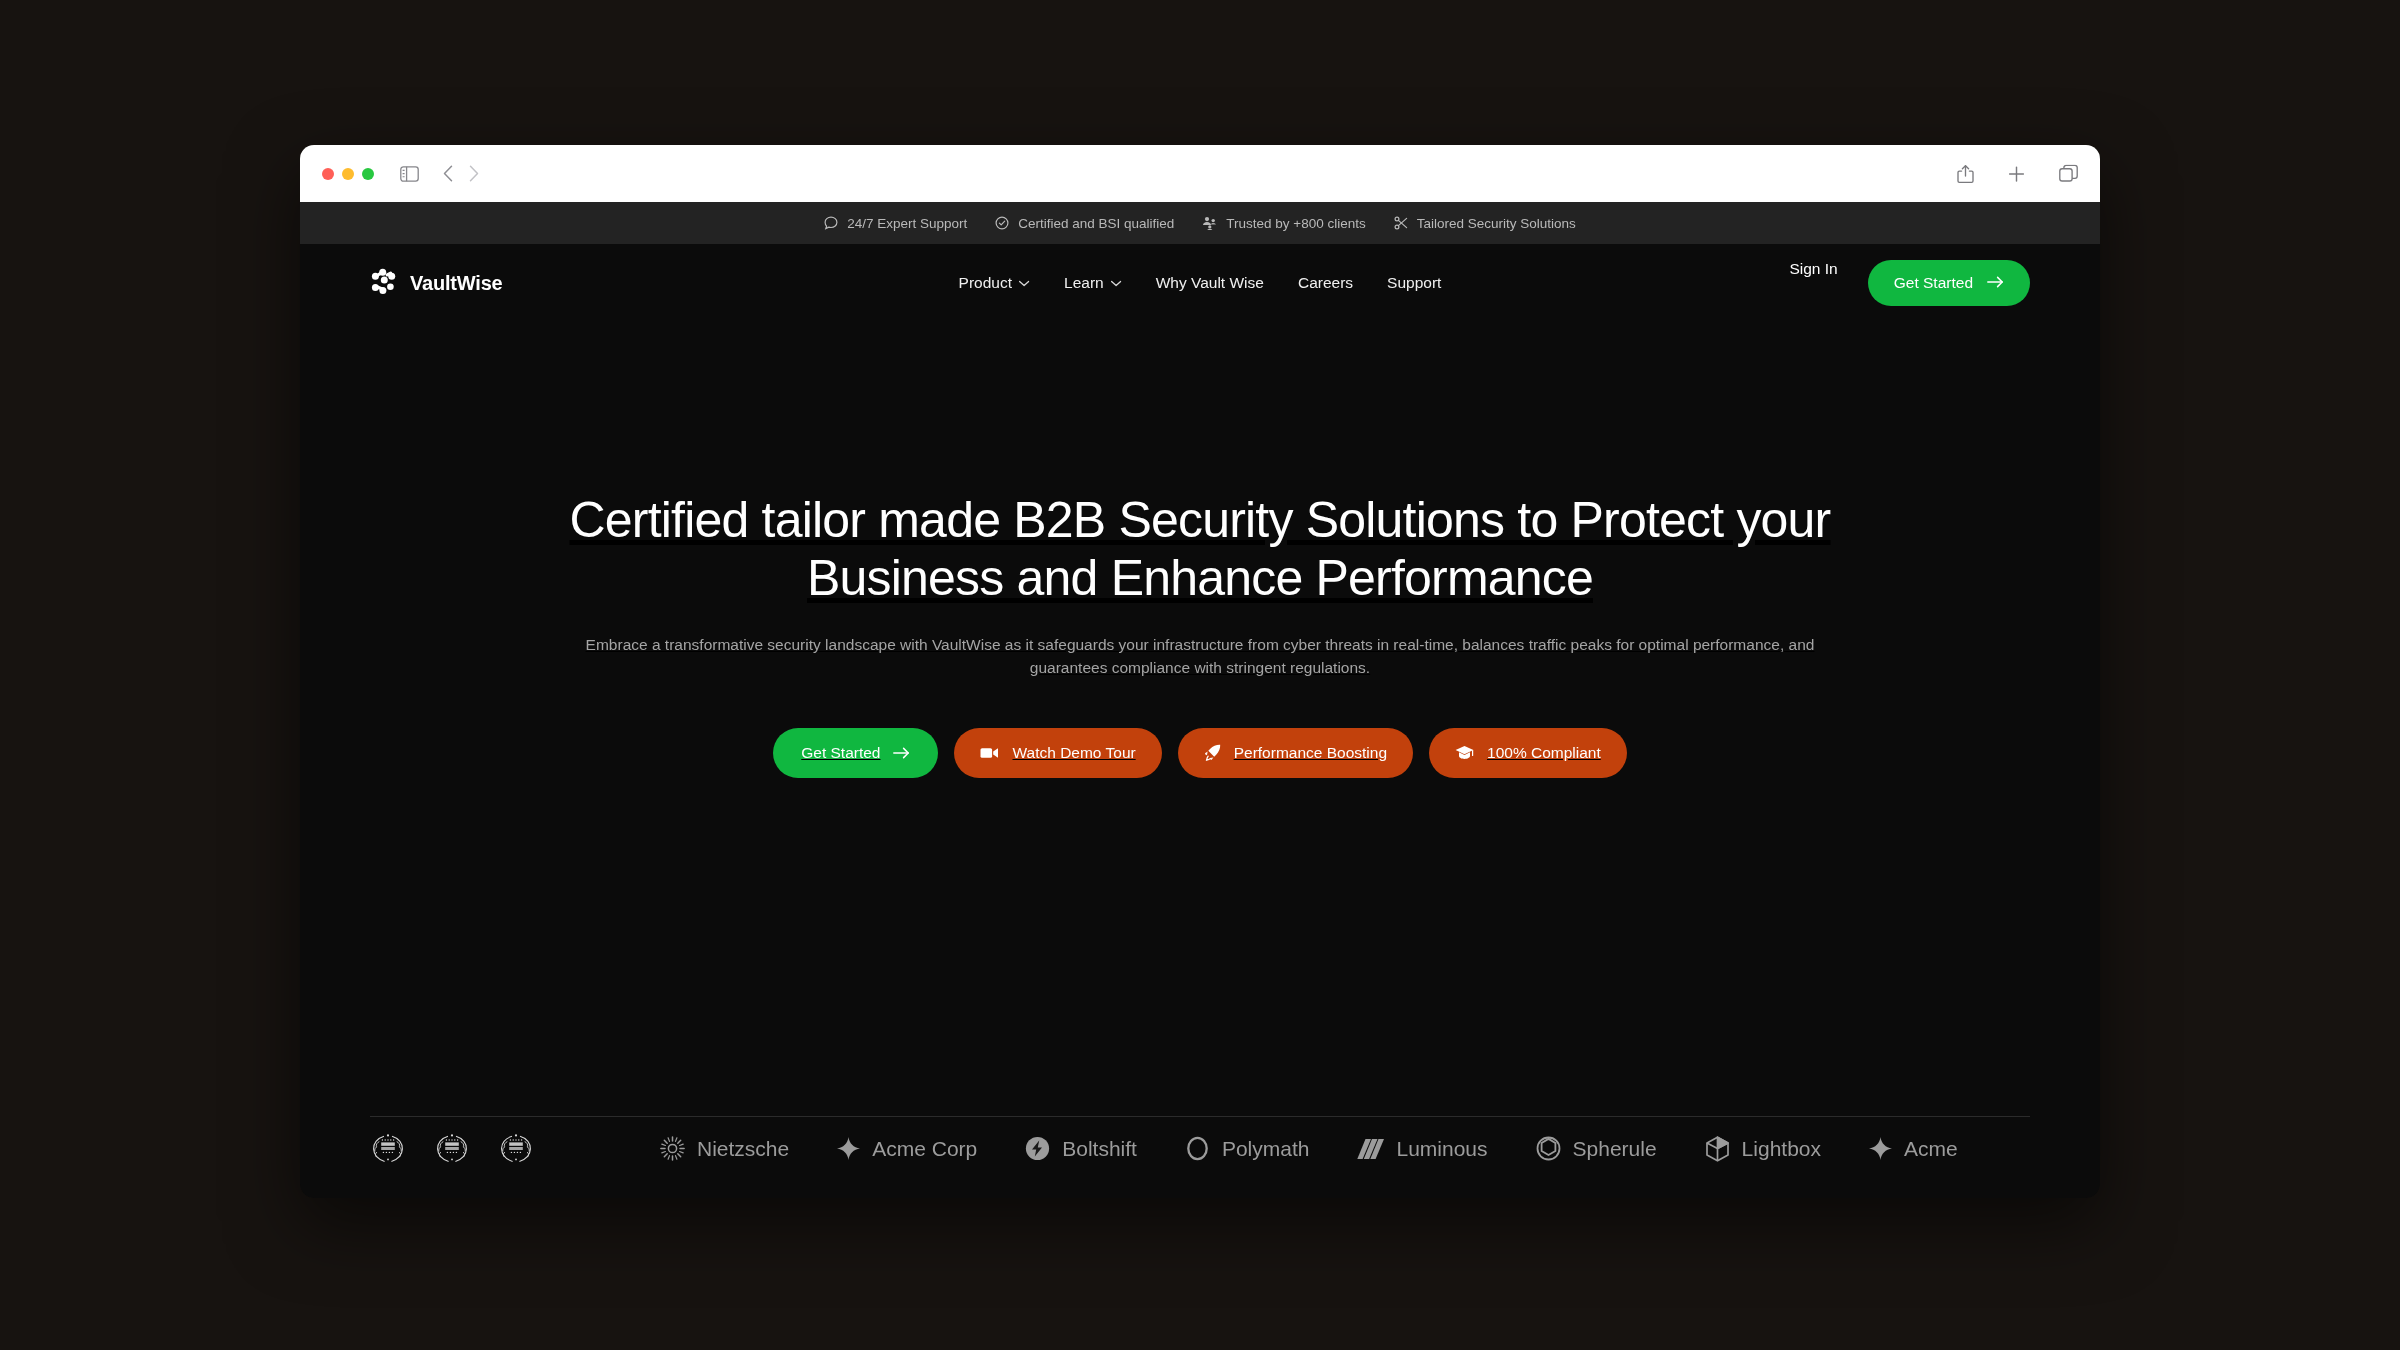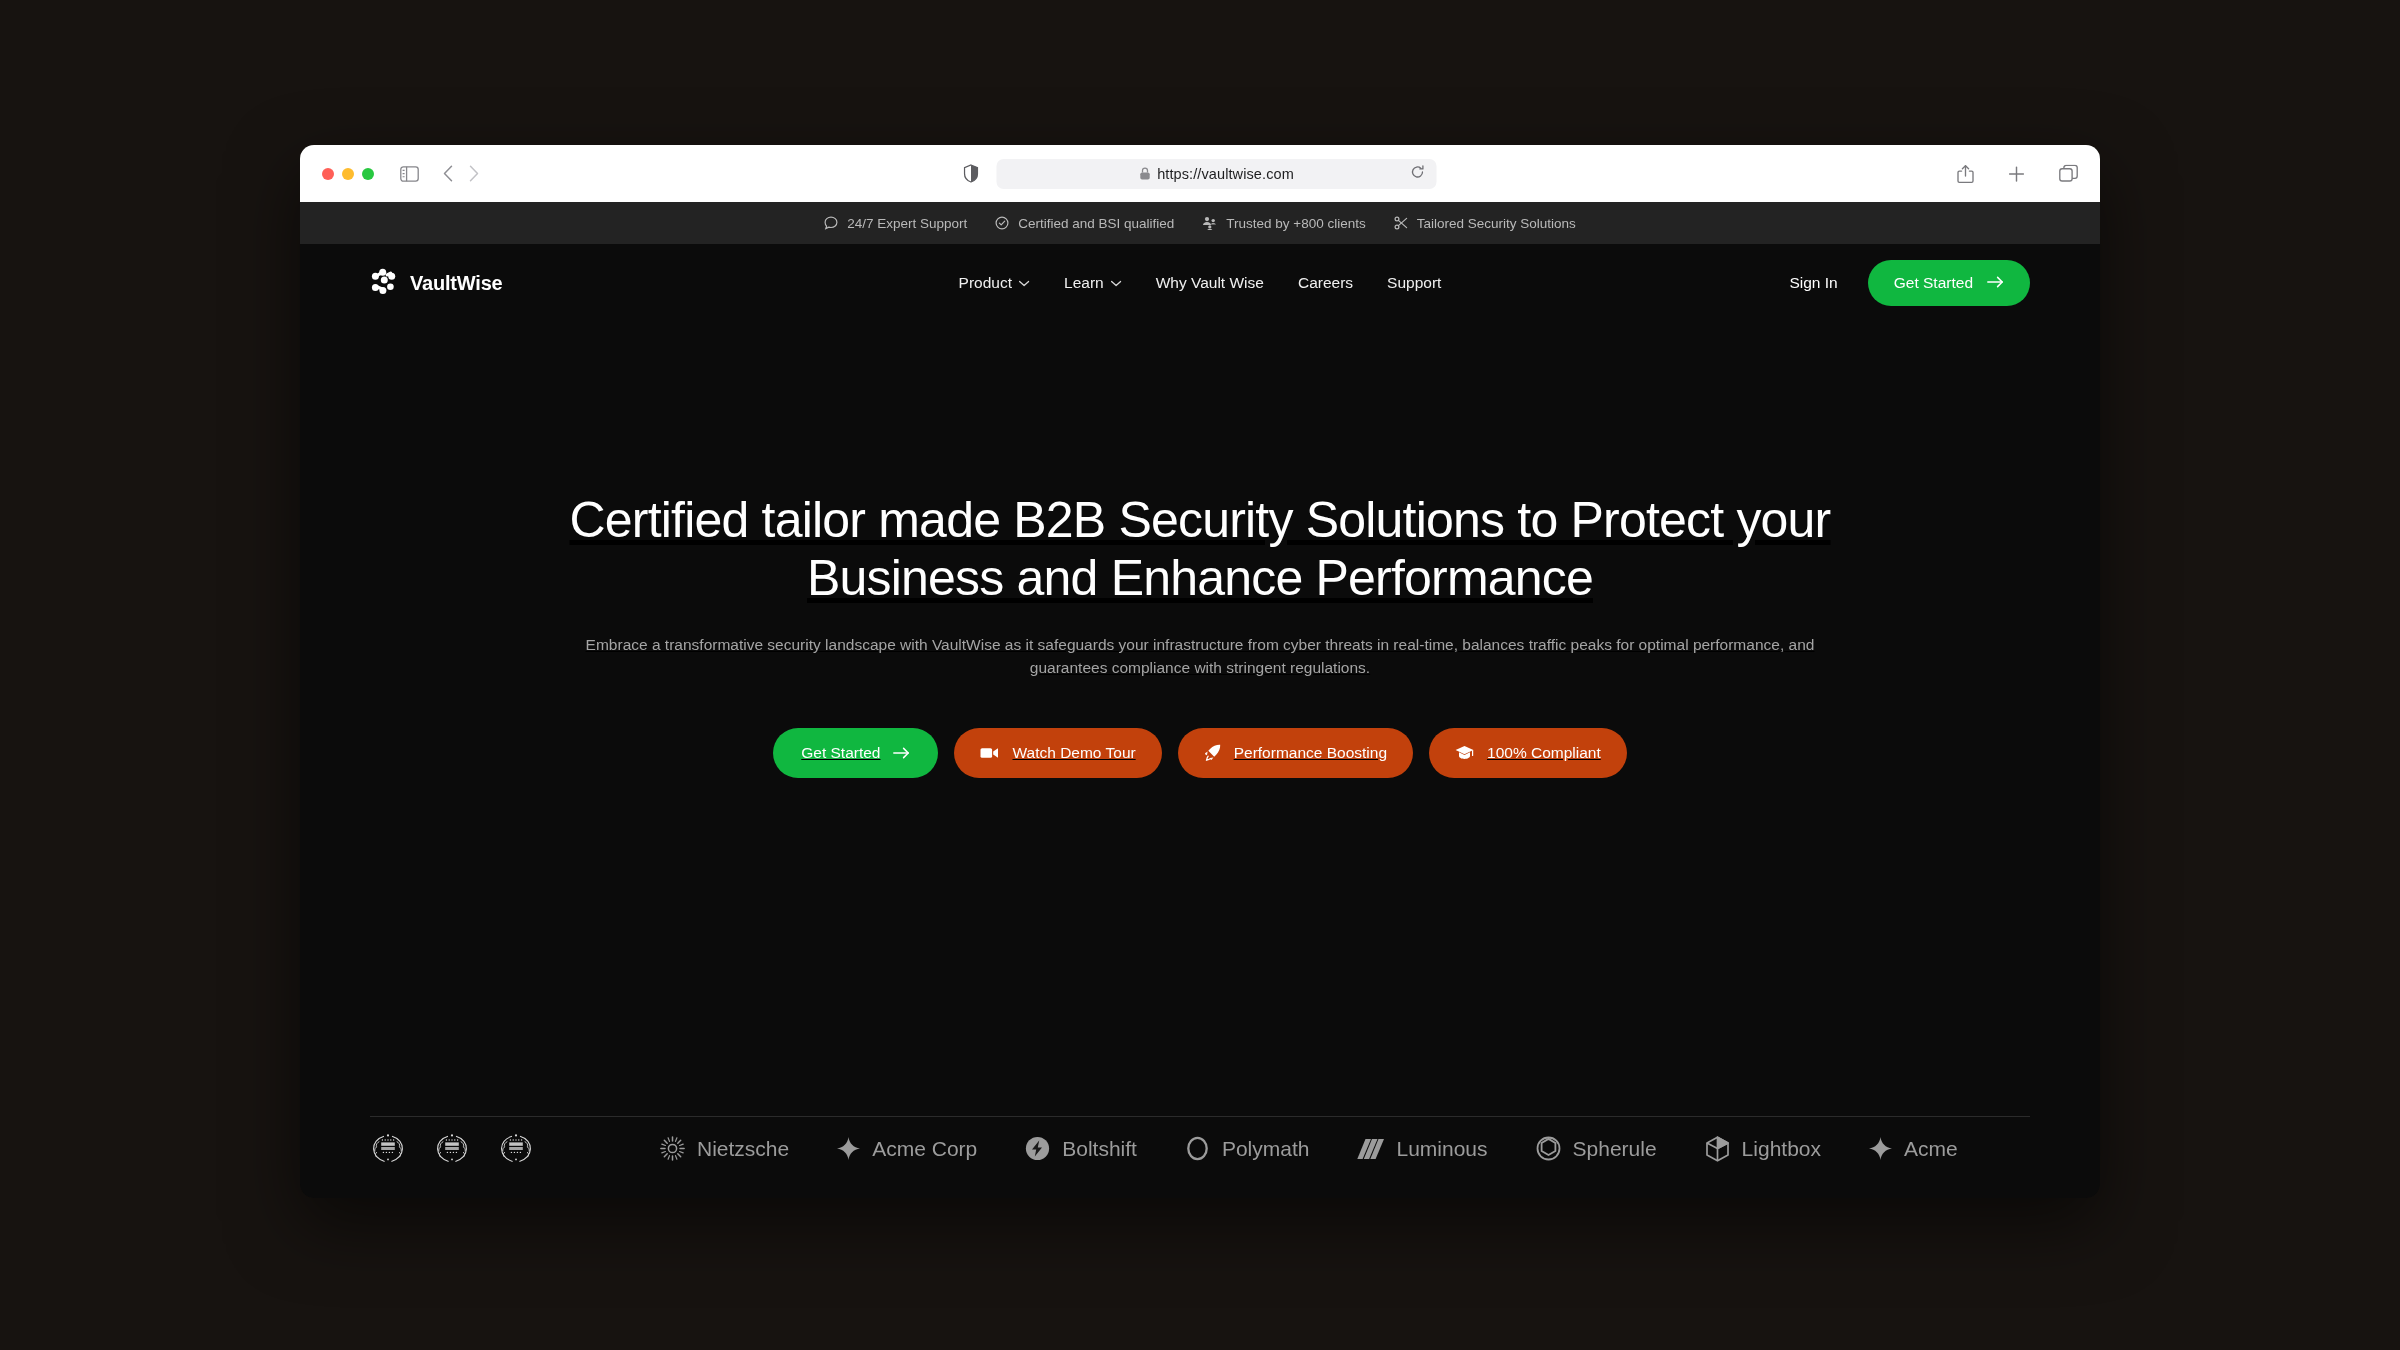--- a/index.html
+++ b/index.html
@@ -115,21 +115,21 @@
   }
   .nav-link {
     color: #f0f0f0; font-size: 15.5px;
     display: flex; align-items: center; gap: 7px;
     white-space: nowrap;
   }
   .chev { display: flex; color: #d6d6d6; }
 
   .header-right {
     margin-left: auto;
-    display: flex; align-items: center; gap: 30px;
+    display: flex; gap: 30px;
   }
   .signin { color: #fff; font-size: 15.5px; }
   .btn-green {
     background: #10b740;
     color: #fff;
     border: none;
     border-radius: 999px;
     height: 46px;
     padding: 0 26px;
     font-size: 15.5px;
@@ -245,43 +245,20 @@
             <polyline points="8.5,1.2 1.5,8.5 8.5,15.8"></polyline>
           </svg>
       </span>
       <span class="tb-icon nav-arrow fwd">
         <svg width="10" height="17" viewBox="0 0 10 17" fill="none" stroke="#c2c2c6" stroke-width="1.5" stroke-linecap="round" stroke-linejoin="round">
             <polyline points="1.5,1.2 8.5,8.5 1.5,15.8"></polyline>
           </svg>
       </span>
     </div>
 
-    <div class="toolbar-center">
-      <span class="tb-icon shield-icon">
-        <svg width="15" height="19" viewBox="0 0 15 19" fill="none">
-          <path d="M7.5 1 L14 3.6 V9.4 C14 13.6 11.2 16.6 7.5 18 C3.8 16.6 1 13.6 1 9.4 V3.6 Z" stroke="#5c5c60" stroke-width="1.3" fill="none"></path>
-          <path d="M7.5 1 L14 3.6 V9.4 C14 13.6 11.2 16.6 7.5 18 Z" fill="#5c5c60"></path>
-        </svg>
-      </span>
-      <div class="url-bar">
-        <span class="lock-icon">
-          <svg width="11" height="13" viewBox="0 0 11 13" fill="none">
-            <rect x="0.8" y="5.4" width="9.4" height="7.1" rx="1.8" fill="#8a8a8e"></rect>
-            <path d="M3 5.4 V3.6 a2.5 2.5 0 0 1 5 0 V5.4" stroke="#8a8a8e" stroke-width="1.3" fill="none"></path>
-          </svg>
-        </span>
-        <span class="url-text">https://vaultwise.com</span>
-        <span class="reload-icon">
-          <svg width="14" height="14" viewBox="0 0 14 14" fill="none" stroke="#6e6e73" stroke-width="1.3" stroke-linecap="round">
-            <path d="M12 7 a5 5 0 1 1 -1.7 -3.8"></path>
-            <polyline points="12.4,0.9 12.4,3.9 9.4,3.9" stroke-linejoin="round"></polyline>
-          </svg>
-        </span>
-      </div>
-    </div>
 
     <div class="toolbar-right">
       <span class="tb-icon">
         <svg width="17" height="19" viewBox="0 0 17 19" fill="none" stroke="#7a7a7e" stroke-width="1.35" stroke-linecap="round" stroke-linejoin="round">
           <path d="M4.6 6.6 H2.3 a1.3 1.3 0 0 0 -1.3 1.3 V16.5 a1.3 1.3 0 0 0 1.3 1.3 H14.7 a1.3 1.3 0 0 0 1.3 -1.3 V7.9 a1.3 1.3 0 0 0 -1.3 -1.3 H12.4"></path>
           <line x1="8.5" y1="1.2" x2="8.5" y2="11.6"></line>
           <polyline points="5.4,4.3 8.5,1.2 11.6,4.3"></polyline>
         </svg>
       </span>
       <span class="tb-icon">

